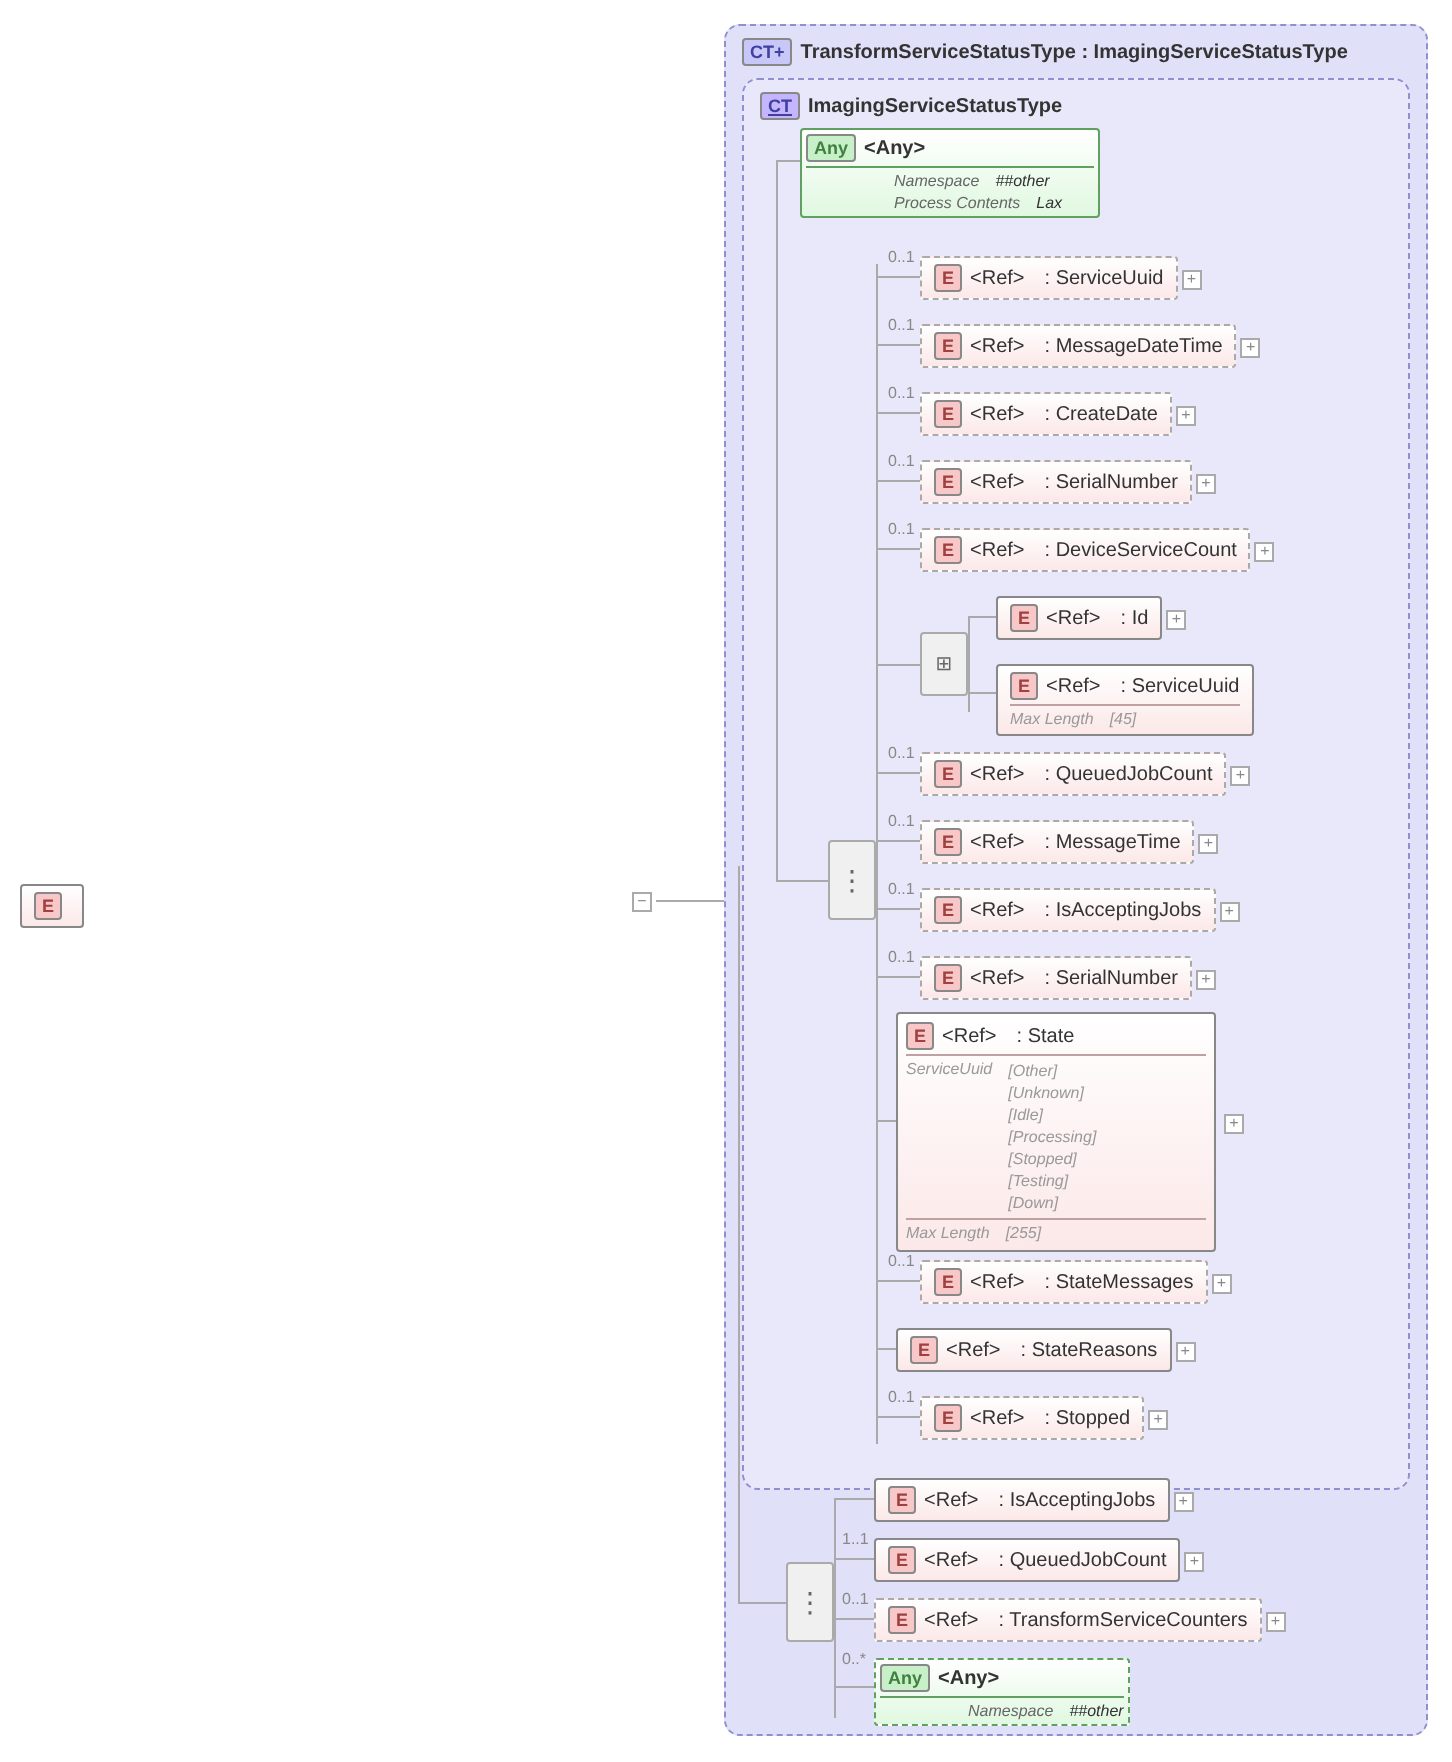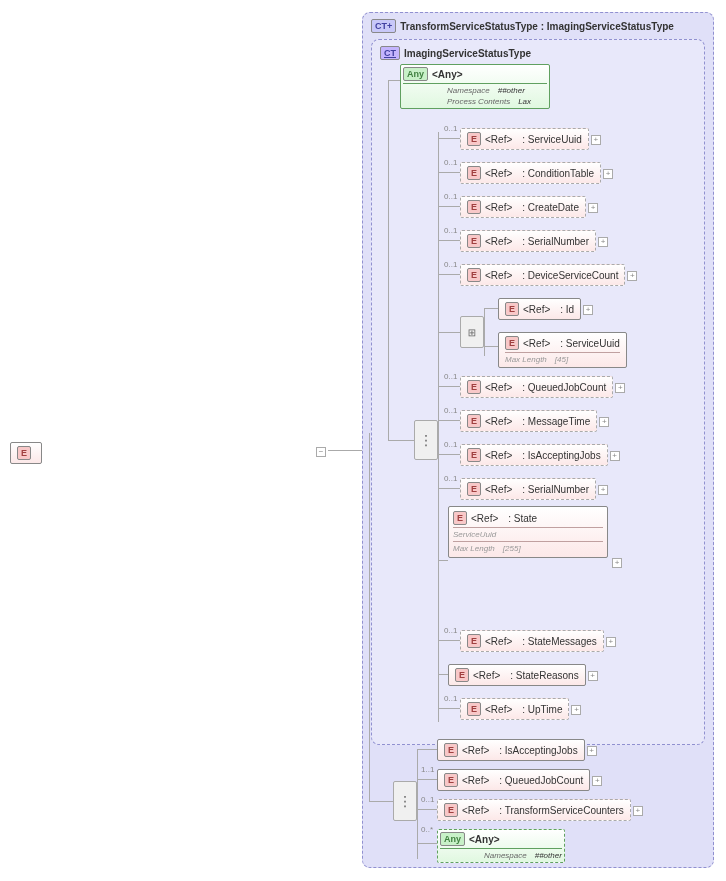--- a/index.html
+++ b/index.html
@@ -216,21 +216,21 @@
           <span>: ServiceUuid</span>
         </div><span class="expand-handle">+</span>
       </div>
 
       <div class="cardinality" style="left:72px; top:118px;">0..1</div>
       <div class="hline" style="left:66px; top:132px; width:22px;"></div>
       <div class="pos" style="left:88px; top:122px;">
         <div class="box-e-dashed">
           <span class="tag tag-e">E</span>
           <span style="margin-right:10px;">&lt;Ref&gt;</span>
-          <span>: ConditionTable</span>
+          <span>: MessageDateTime</span>
         </div><span class="expand-handle">+</span>
       </div>
 
       <div class="cardinality" style="left:72px; top:152px;">0..1</div>
       <div class="hline" style="left:66px; top:166px; width:22px;"></div>
       <div class="pos" style="left:88px; top:156px;">
         <div class="box-e-dashed">
           <span class="tag tag-e">E</span>
           <span style="margin-right:10px;">&lt;Ref&gt;</span>
           <span>: CreateDate</span>
@@ -328,20 +328,29 @@
       <div class="hline" style="left:66px; top:520px; width:10px;"></div>
       <div class="pos" style="left:76px; top:466px; width:160px;">
         <div class="state-box">
           <div style="display:flex;align-items:center;">
             <span class="tag tag-e">E</span>
             <span style="margin-right:10px;">&lt;Ref&gt;</span>
             <span>: State</span>
           </div>
           <div class="detail-row" style="align-items:flex-start;">
             <span>ServiceUuid</span>
+            <div class="state-enum" id="state-enums">
+                <div>[Other]</div>
+                <div>[Unknown]</div>
+                <div>[Idle]</div>
+                <div>[Processing]</div>
+                <div>[Stopped]</div>
+                <div>[Testing]</div>
+                <div>[Down]</div>
+              </div>
           </div>
           <div class="detail-row">
               <span>Max Length</span>
               <span>[255]</span>
             </div>
         </div>
       </div>
       <div class="pos" style="left:238px; top:516px;"><span class="expand-handle">+</span></div>
 
       <div class="cardinality" style="left:72px; top:586px;">0..1</div>
@@ -362,21 +371,21 @@
           <span>: StateReasons</span>
         </div><span class="expand-handle">+</span>
       </div>
 
       <div class="cardinality" style="left:72px; top:654px;">0..1</div>
       <div class="hline" style="left:66px; top:668px; width:22px;"></div>
       <div class="pos" style="left:88px; top:658px;">
         <div class="box-e-dashed">
           <span class="tag tag-e">E</span>
           <span style="margin-right:10px;">&lt;Ref&gt;</span>
-          <span>: UpTime</span>
+          <span>: Stopped</span>
         </div><span class="expand-handle">+</span>
       </div>
     </div>
 
     <div class="seq-box pos" style="left:30px; top:768px;">
         <span class="seq-icon"></span>
       </div>
     <div class="hline" style="left:6px; top:788px; width:24px;"></div>
     <div class="vline" style="left:6px; top:420px; height:368px;"></div>
     <div class="vline" style="left:54px; top:736px; height:110px;"></div>

